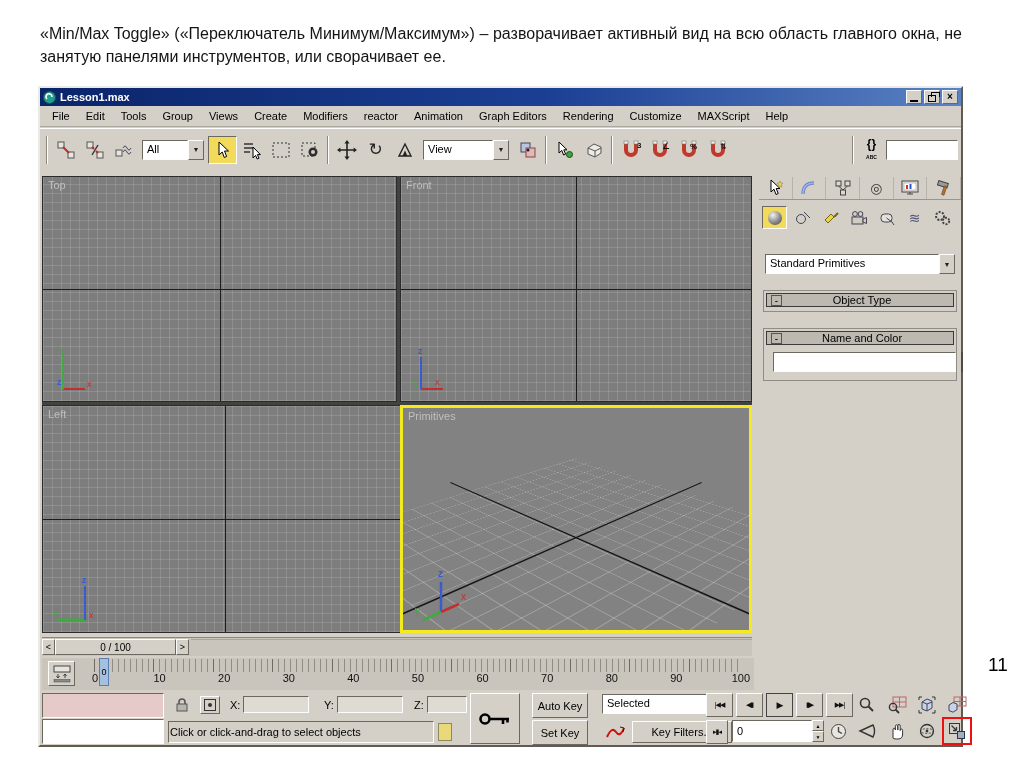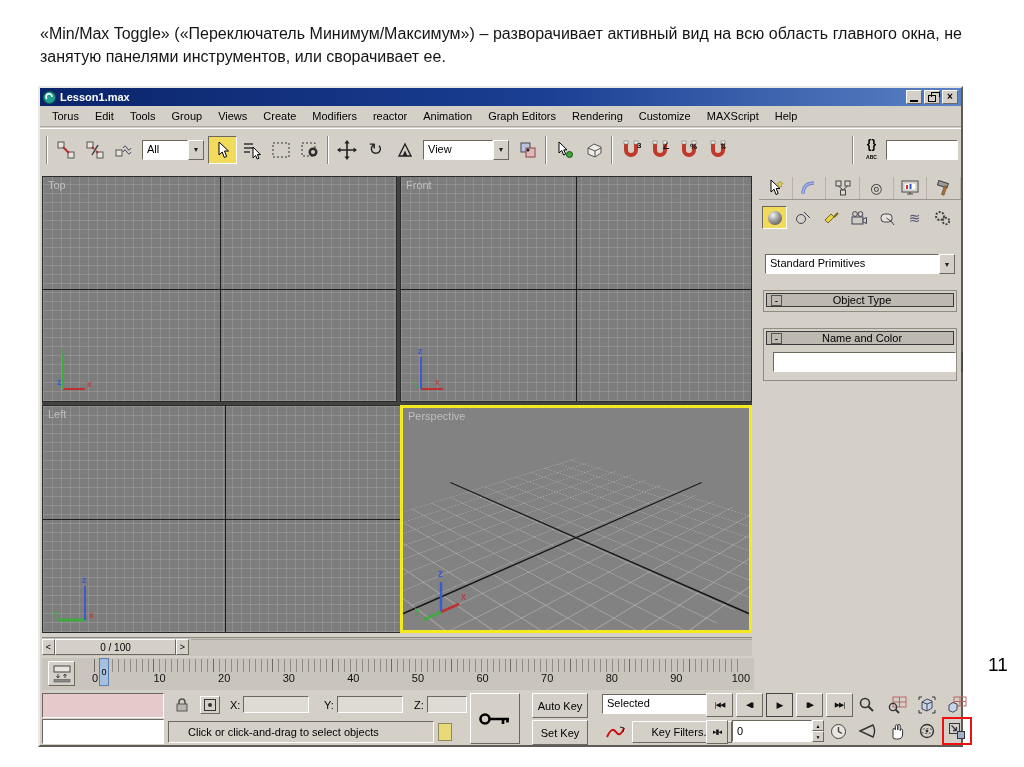--- a/index.html
+++ b/index.html
@@ -123,21 +123,21 @@
   .marker { position:absolute; left:57px; top:0; width:10px; height:28px; background:#a5c0de; border:1px solid #5a7fae; font-size:9px; text-align:center; color:#000; line-height:26px; }
 
   
   .statusbar { position:absolute; left:0; top:604px; width:921px; height:54px; font-size:11px; }
   .statusbar > * { position:absolute; }
   .pane-pink { left:2px; top:1px; width:122px; height:25px; background:#e6c9c9; }
   .pane-white { left:2px; top:27px; width:122px; height:25px; background:#fff; }
   .ic18 { width:20px; height:18px; display:flex; align-items:center; justify-content:center; }
   .axlabel { top:7px; color:#000; }
   .axfield { height:17px; background:#dedbd3; }
-  .prompt { left:128px; top:29px; width:266px; height:22px; display:flex; align-items:center; padding-left:19px; color:#000; background:#d4d0c8; }
+  .prompt { left:128px; top:29px; width:266px; height:22px; display:flex; align-items:center; padding-left:1px; color:#000; background:#d4d0c8; }
   .kbdmini { left:398px; top:31px; width:14px; height:18px; background:#e9d97b; border:1px solid #8f8a5a; }
   .keybtn { left:430px; top:1px; width:50px; height:51px; }
   .akbtn { left:492px; width:56px; height:25px; font-size:11px; }
   .seldd { left:562px; top:2px; width:130px; height:20px; display:flex; }
   .curveico { left:562px; top:29px; width:26px; height:22px; }
   .kfbtn { left:592px; top:29px; width:100px; height:22px; font-size:11px; }
   .pb { width:27px; height:24px; font-size:7px; letter-spacing:-1px; color:#111; }
   .framefield { left:692px; top:28px; width:80px; height:22px; background:#fff; display:flex; align-items:center; padding-left:4px; }
   .spinner { left:772px; top:28px; width:12px; height:22px; display:flex; flex-direction:column; }
   .spinner span { flex:1; font-size:5px; display:flex; align-items:center; justify-content:center; }
@@ -167,21 +167,21 @@
             <span class="min-glyph"></span>
           </span>
         <span class="wbtn b3 ctr">
             <span class="restore-glyph"></span>
           </span>
         <span class="wbtn b3 ctr">×</span>
       </span>
     </div>
 
     <div class="menubar">
-      <span class="mitem">Torus</span>
+      <span class="mitem">File</span>
       <span class="mitem">Edit</span>
       <span class="mitem">Tools</span>
       <span class="mitem">Group</span>
       <span class="mitem">Views</span>
       <span class="mitem">Create</span>
       <span class="mitem">Modifiers</span>
       <span class="mitem">reactor</span>
       <span class="mitem">Animation</span>
       <span class="mitem">Graph Editors</span>
       <span class="mitem">Rendering</span>
@@ -353,21 +353,21 @@
         <svg class="tripod" width="60" height="56" viewBox="0 0 60 56">
           <path d="M34 50 H6" stroke="#3faa3f" stroke-width="3"></path>
             <text x="2" y="46" font-size="9" fill="#3faa3f">y</text>
           <path d="M34 50 V16" stroke="#3a5bd0" stroke-width="2"></path>
             <text x="31" y="13" font-size="9" fill="#3a5bd0" font-weight="bold">z</text>
           <text x="38" y="48" font-size="9" fill="#c03030">x</text>
         </svg>
       </div>
 
       <div class="vp vp-persp">
-        <span class="vplabel">Perspective</span>
+        <span class="vplabel">Primitives</span>
         <div class="pplane">
           <span class="pax-v"></span>
           <span class="pax-h"></span>
         </div>
         <svg class="tripod" width="64" height="60" viewBox="0 0 64 60">
           <path d="M30 48 V18" stroke="#3a5bd0" stroke-width="2.5"></path>
             <text x="27" y="13" font-size="10" fill="#3a5bd0" font-weight="bold">z</text>
           <path d="M30 48 L48 40" stroke="#c03030" stroke-width="2.5"></path>
             <text x="50" y="36" font-size="10" fill="#c03030">x</text>
           <path d="M30 48 L12 56" stroke="#3faa3f" stroke-width="2.5"></path>

